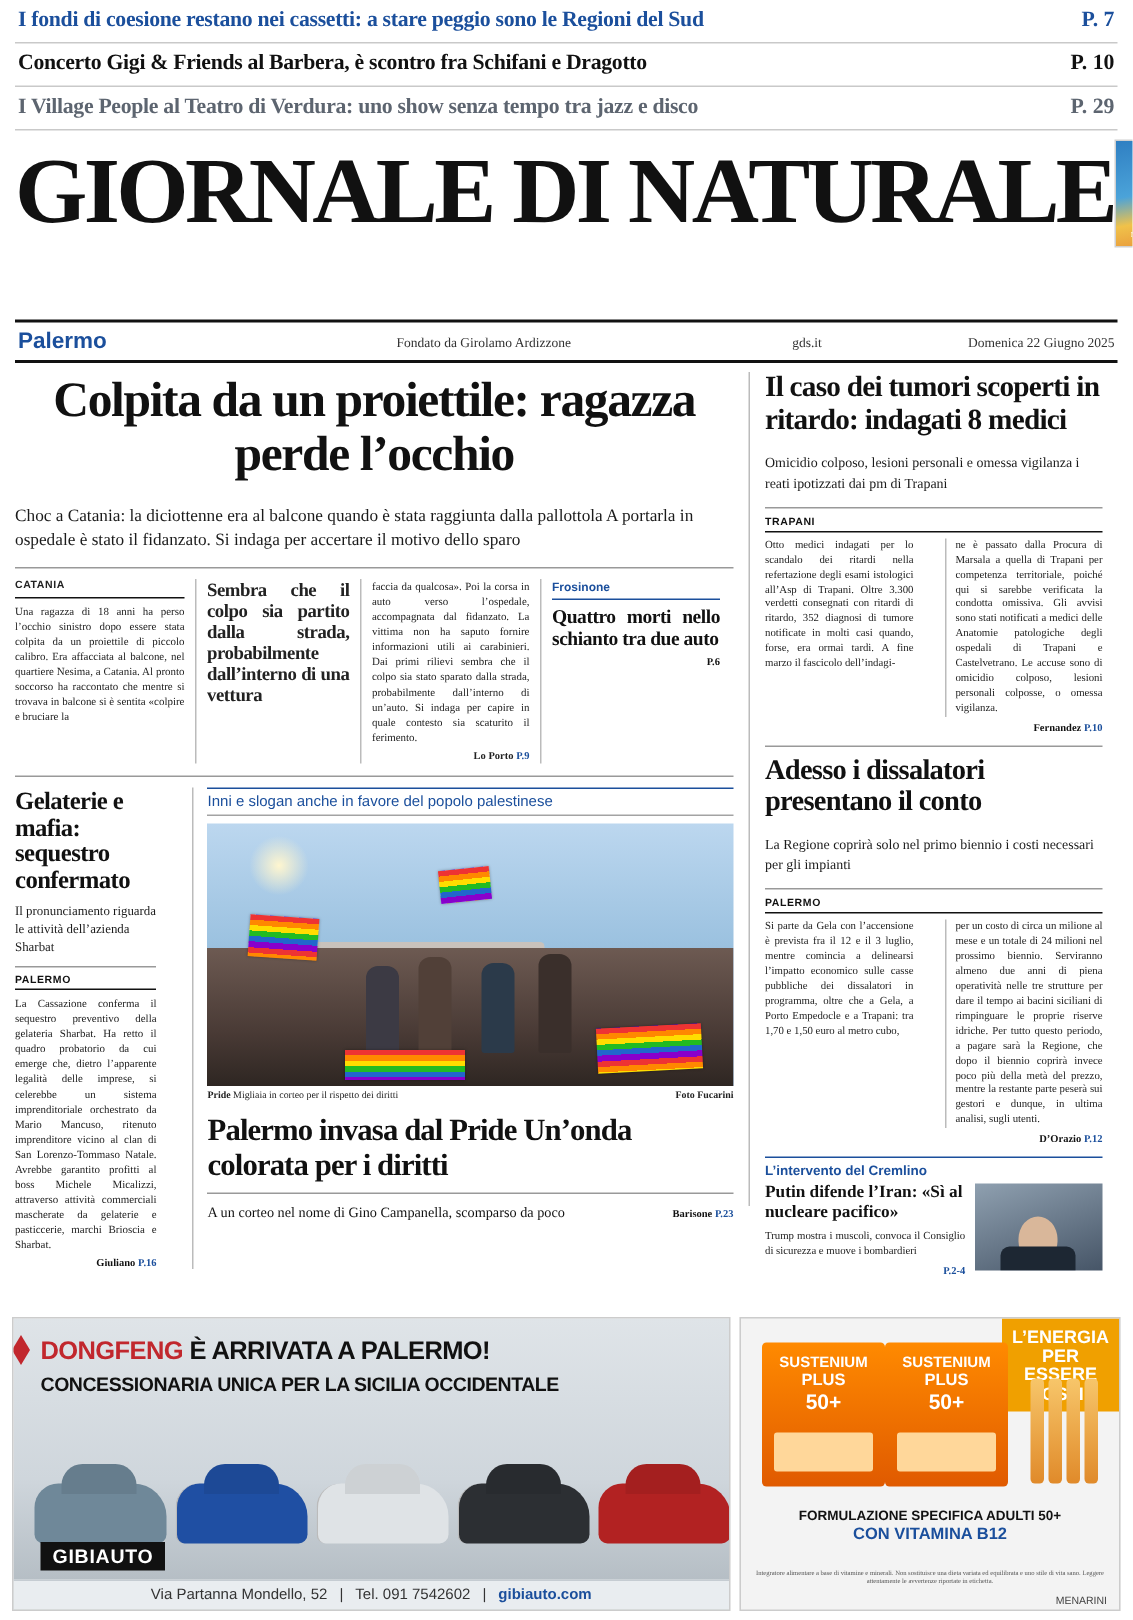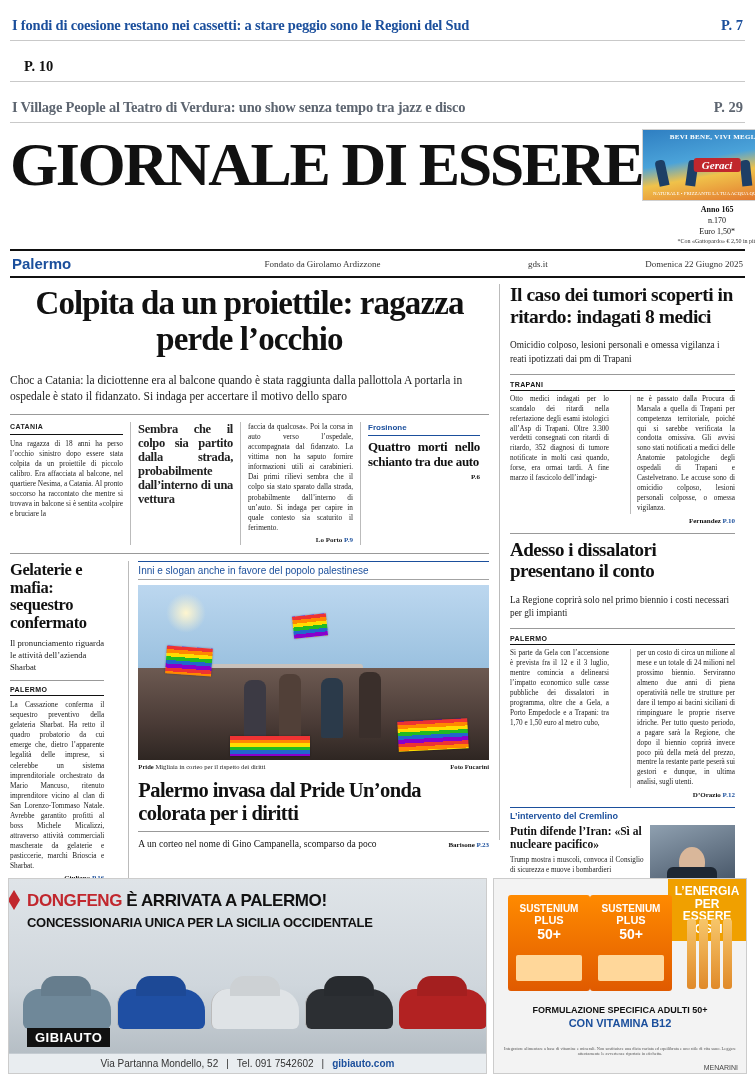--- a/index.html
+++ b/index.html
@@ -14,21 +14,21 @@
   }
   .page { width: 755px; height: 1080px; position: relative; }
 
   
   .teasers { padding: 0 10px; }
   .teaser {
     display: flex;
     align-items: center;
     justify-content: space-between;
     border-bottom: 1px solid #c9c9c9;
-    padding: 17px 2px 6px 2px;
+    padding: 5px 2px 6px 2px;
     gap: 20px;
   }
   .teaser:first-child { border-top: none; }
   .teaser-text {
     font-family: "Liberation Serif", serif;
     font-weight: bold;
     font-size: 14.5px;
     letter-spacing: -0.2px;
   }
   .teaser-page {
@@ -365,30 +365,31 @@
 <body>
 
 <div class="page">
 
   <div class="teasers">
     <div class="teaser t-blue">
       <div class="teaser-text">I fondi di coesione restano nei cassetti: a stare peggio sono le Regioni del Sud</div>
       <div class="teaser-page">P.  7</div>
     </div>
     <div class="teaser t-black">
+      <div class="teaser-text">Concerto Gigi &amp; Friends al Barbera, è scontro fra Schifani e Dragotto</div>
       <div class="teaser-page">P. 10</div>
     </div>
     <div class="teaser t-gray">
       <div class="teaser-text">I Village People al Teatro di Verdura: uno show senza tempo tra jazz e disco</div>
       <div class="teaser-page">P. 29</div>
     </div>
   </div>
 
   <div class="masthead">
-    <div class="masthead-title">GIORNALE DI ESSERE</div>
+    <div class="masthead-title">GIORNALE DI NATURALE</div>
     <div class="masthead-right">
       <div class="ad-box">
         <div class="ad-top">BEVI BENE, VIVI MEGLIO</div>
         <div class="fig f1"></div>
         <div class="fig f2"></div>
         <div class="fig f3"></div>
 
         <div class="ad-logo">Geraci</div>
         <div class="ad-bottom">NATURALE • FRIZZANTE LA TUA ACQUA QUOTIDIANA</div>
       </div>

